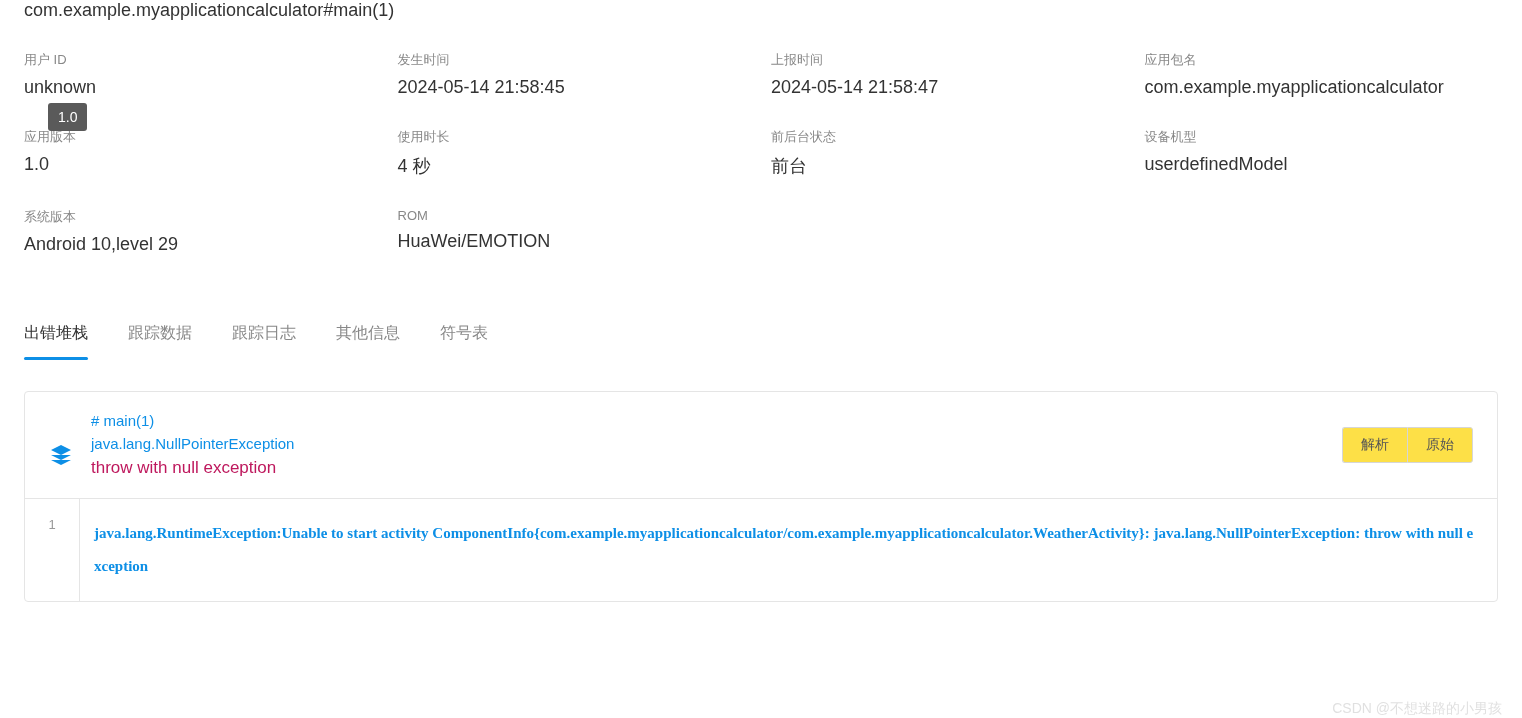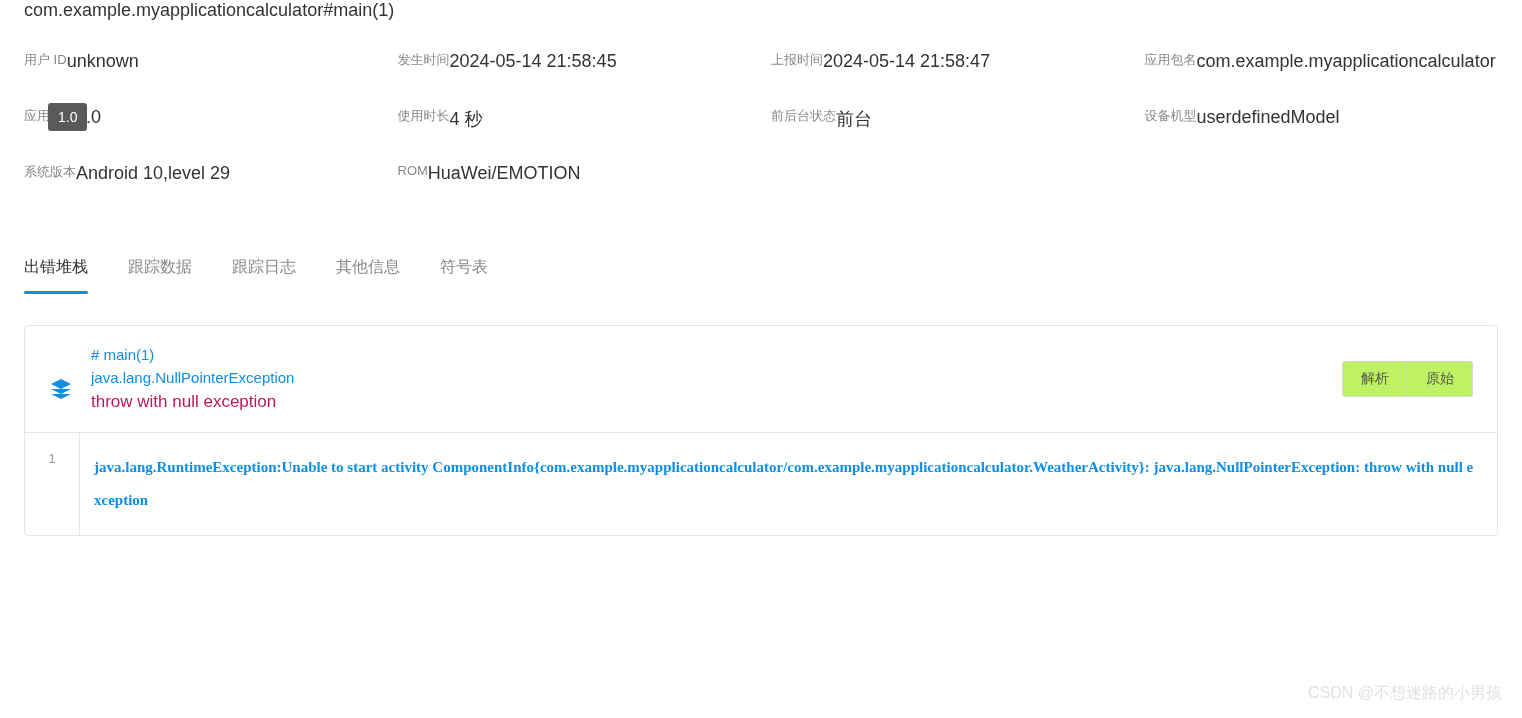--- a/index.html
+++ b/index.html
@@ -29,21 +29,21 @@
       margin-bottom: 30px;
     }
     .info-grid {
       display: grid;
       grid-template-columns: repeat(4, 1fr);
       gap: 30px 20px;
       margin-bottom: 60px;
     }
     .info-item {
       display: flex;
-      flex-direction: row;
+      flex-direction: column;
     }
     .tooltip-badge {
       position: absolute;
       left: 24px;
       background: #5a5a5a;
       color: #fff;
       padding: 6px 10px;
       border-radius: 3px;
       font-size: 14px;
       z-index: 10;
@@ -113,21 +113,21 @@
     }
     .stack-buttons {
       display: flex;
       gap: 0;
       margin-left: auto;
       align-self: center;
     }
     .btn-group-btn {
       padding: 8px 18px;
       border: 1px solid #d6d6d6;
-      background: #bef264;
+      background: #fde047;
       color: #555;
       cursor: pointer;
       font-size: 14px;
     }
     .btn-group-btn:first-child {
       border-radius: 3px 0 0 3px;
       border-right: none;
     }
     .btn-group-btn:last-child {
       border-radius: 0 3px 3px 0;
@@ -148,24 +148,24 @@
       padding: 18px 18px 18px 14px;
       font-family: Liberation Serif, serif;
       font-size: 15px;
       color: #0d8fe6;
       line-height: 2.2;
       word-break: break-all;
       font-weight: 600;
     }
     .watermark {
       position: fixed;
-      bottom: 14px;
+      bottom: 0;
       right: 20px;
       color: #ccc;
-      font-size: 16px;
+      font-size: 14px;
       opacity: 0.6;
     }
   </style>
 </head>
 <body>
 
 <div class="container">
   <div class="header-section">
     <div class="section-value">com.example.myapplicationcalculator#main(1)</div>
   </div>

